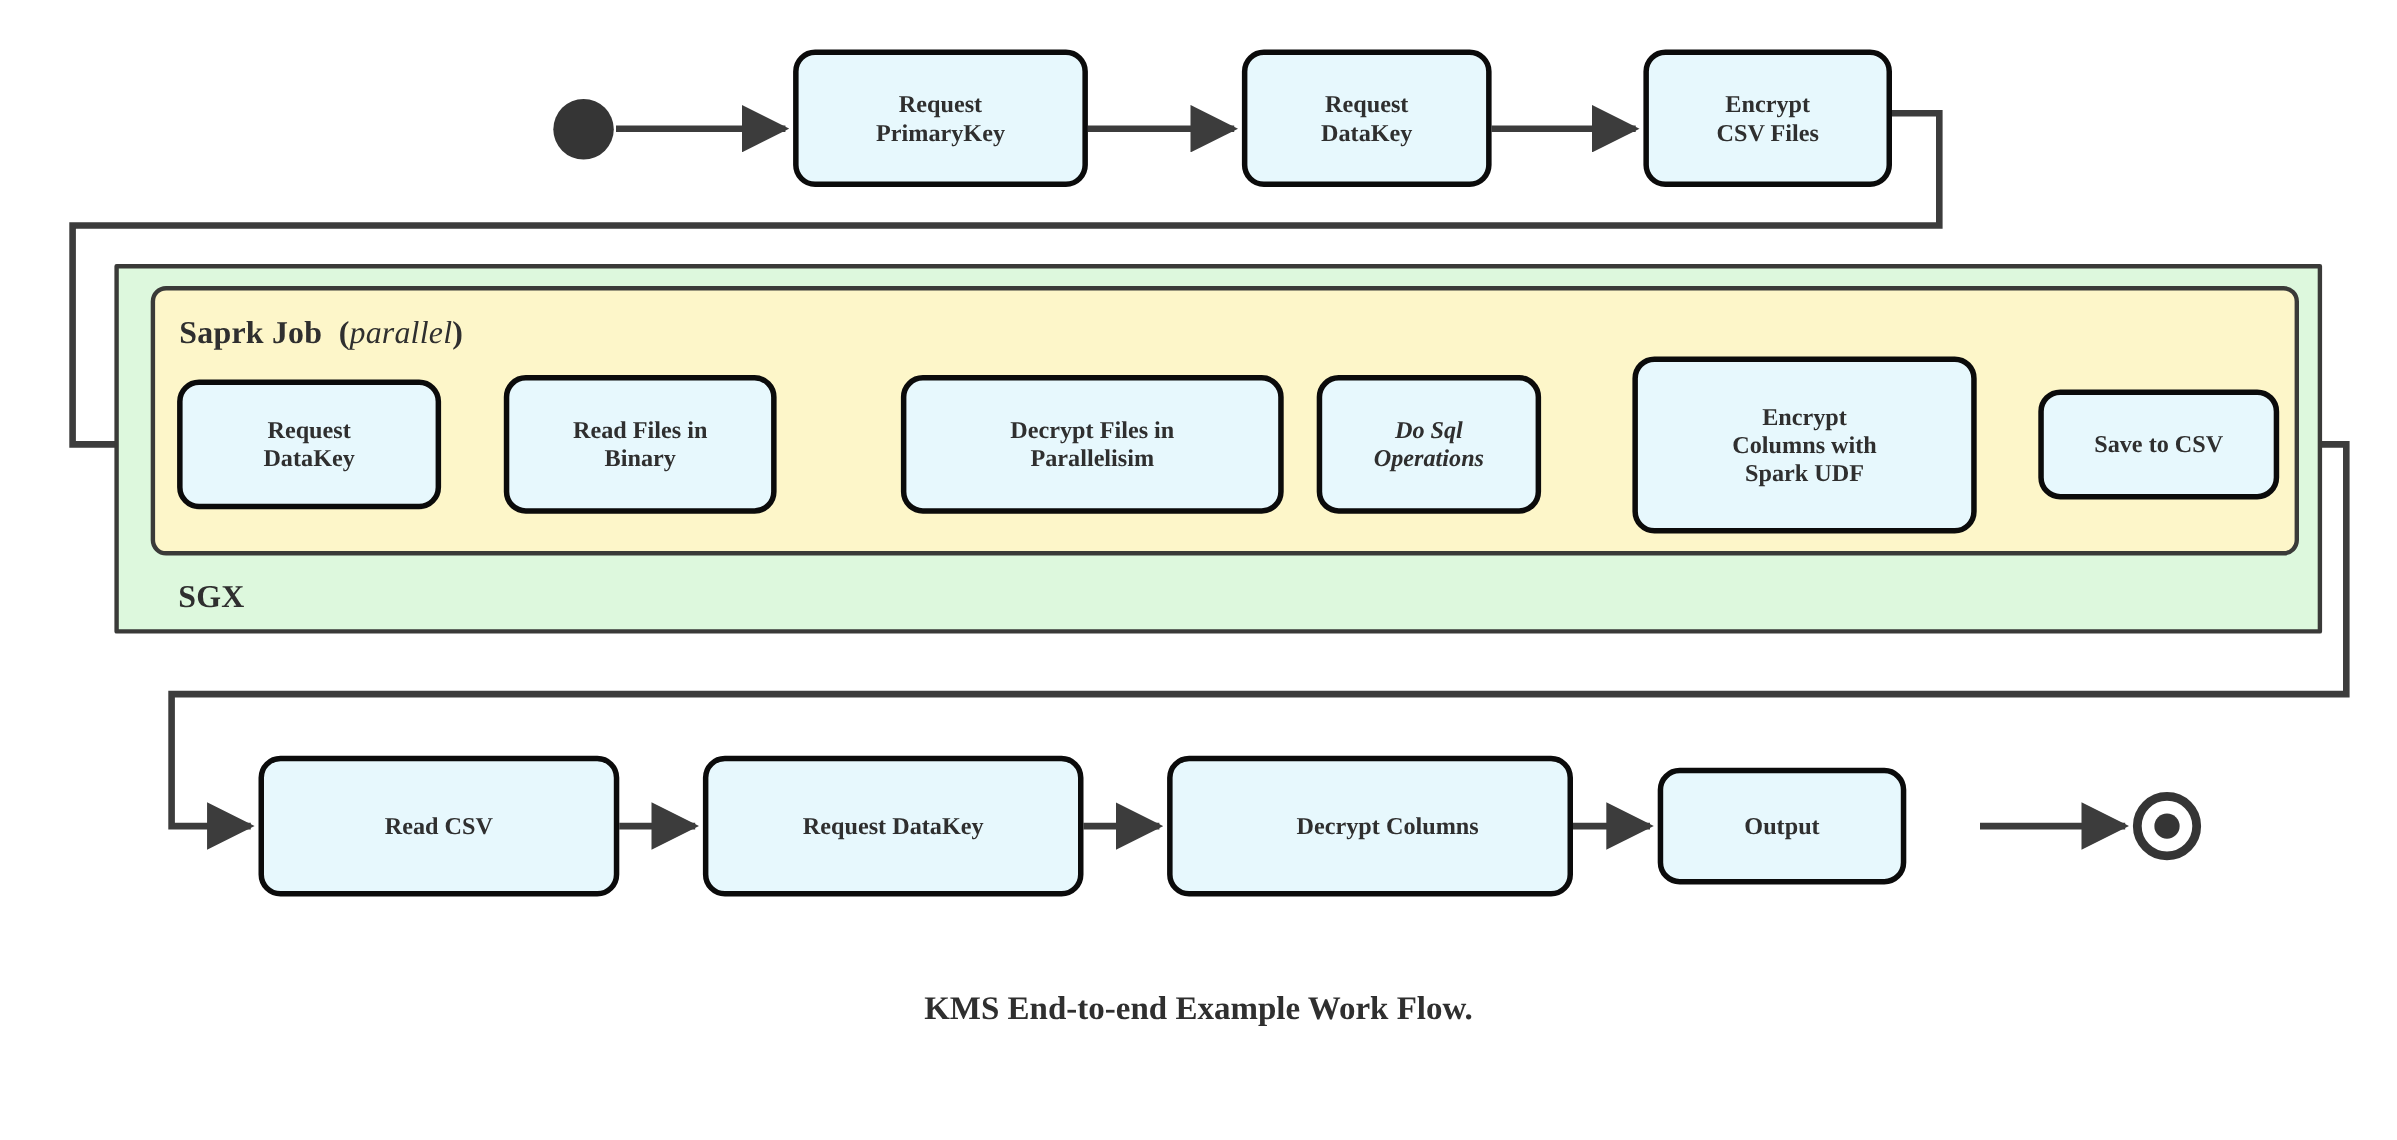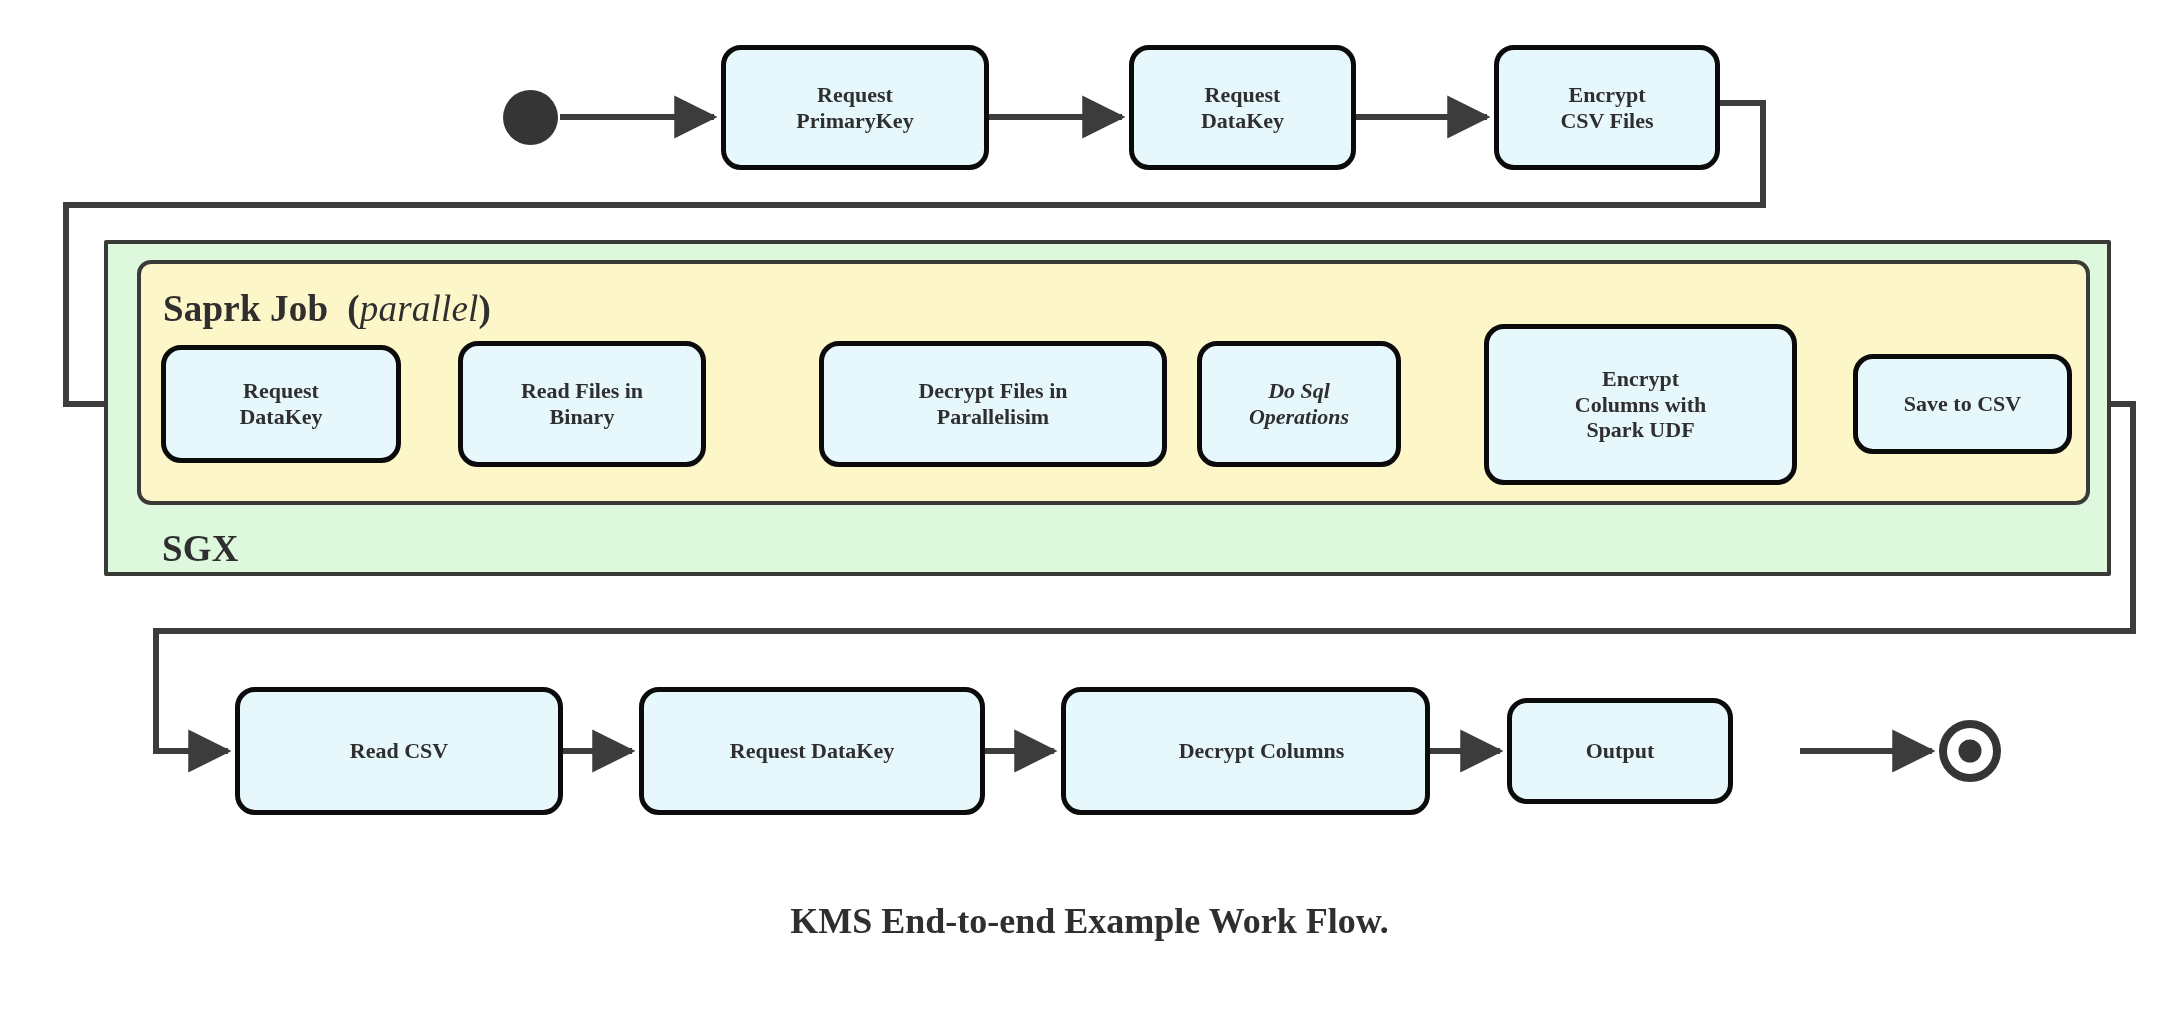--- a/index.html
+++ b/index.html
@@ -39,21 +39,21 @@
     border-radius: 2px;
   }
   .spark-container {
     background: #fdf6c9;
     border-radius: 14px;
     border-width: 4px;
   }
   .container-label {
     position: absolute;
     font-weight: bold;
-    font-size: 37px;
+    font-size: 29px;
     letter-spacing: 0.2px;
     color: #2f2f2f;
     white-space: nowrap;
   }
   .container-label .sub {
     font-weight: normal;
     font-style: italic;
   }
 
   
@@ -99,21 +99,21 @@
     background: #353535;
   }
 
   
   .caption {
     position: absolute;
     left: 0;
     right: 0;
     text-align: center;
     font-weight: bold;
-    font-size: 36px;
+    font-size: 30px;
     color: #2f2f2f;
   }
 </style>
 </head>
 <body>
 
 <div id="canvas">
 
   <svg id="edges" viewBox="0 0 2179 1036" width="2179" height="1036" xmlns="http://www.w3.org/2000/svg">
     <defs>

